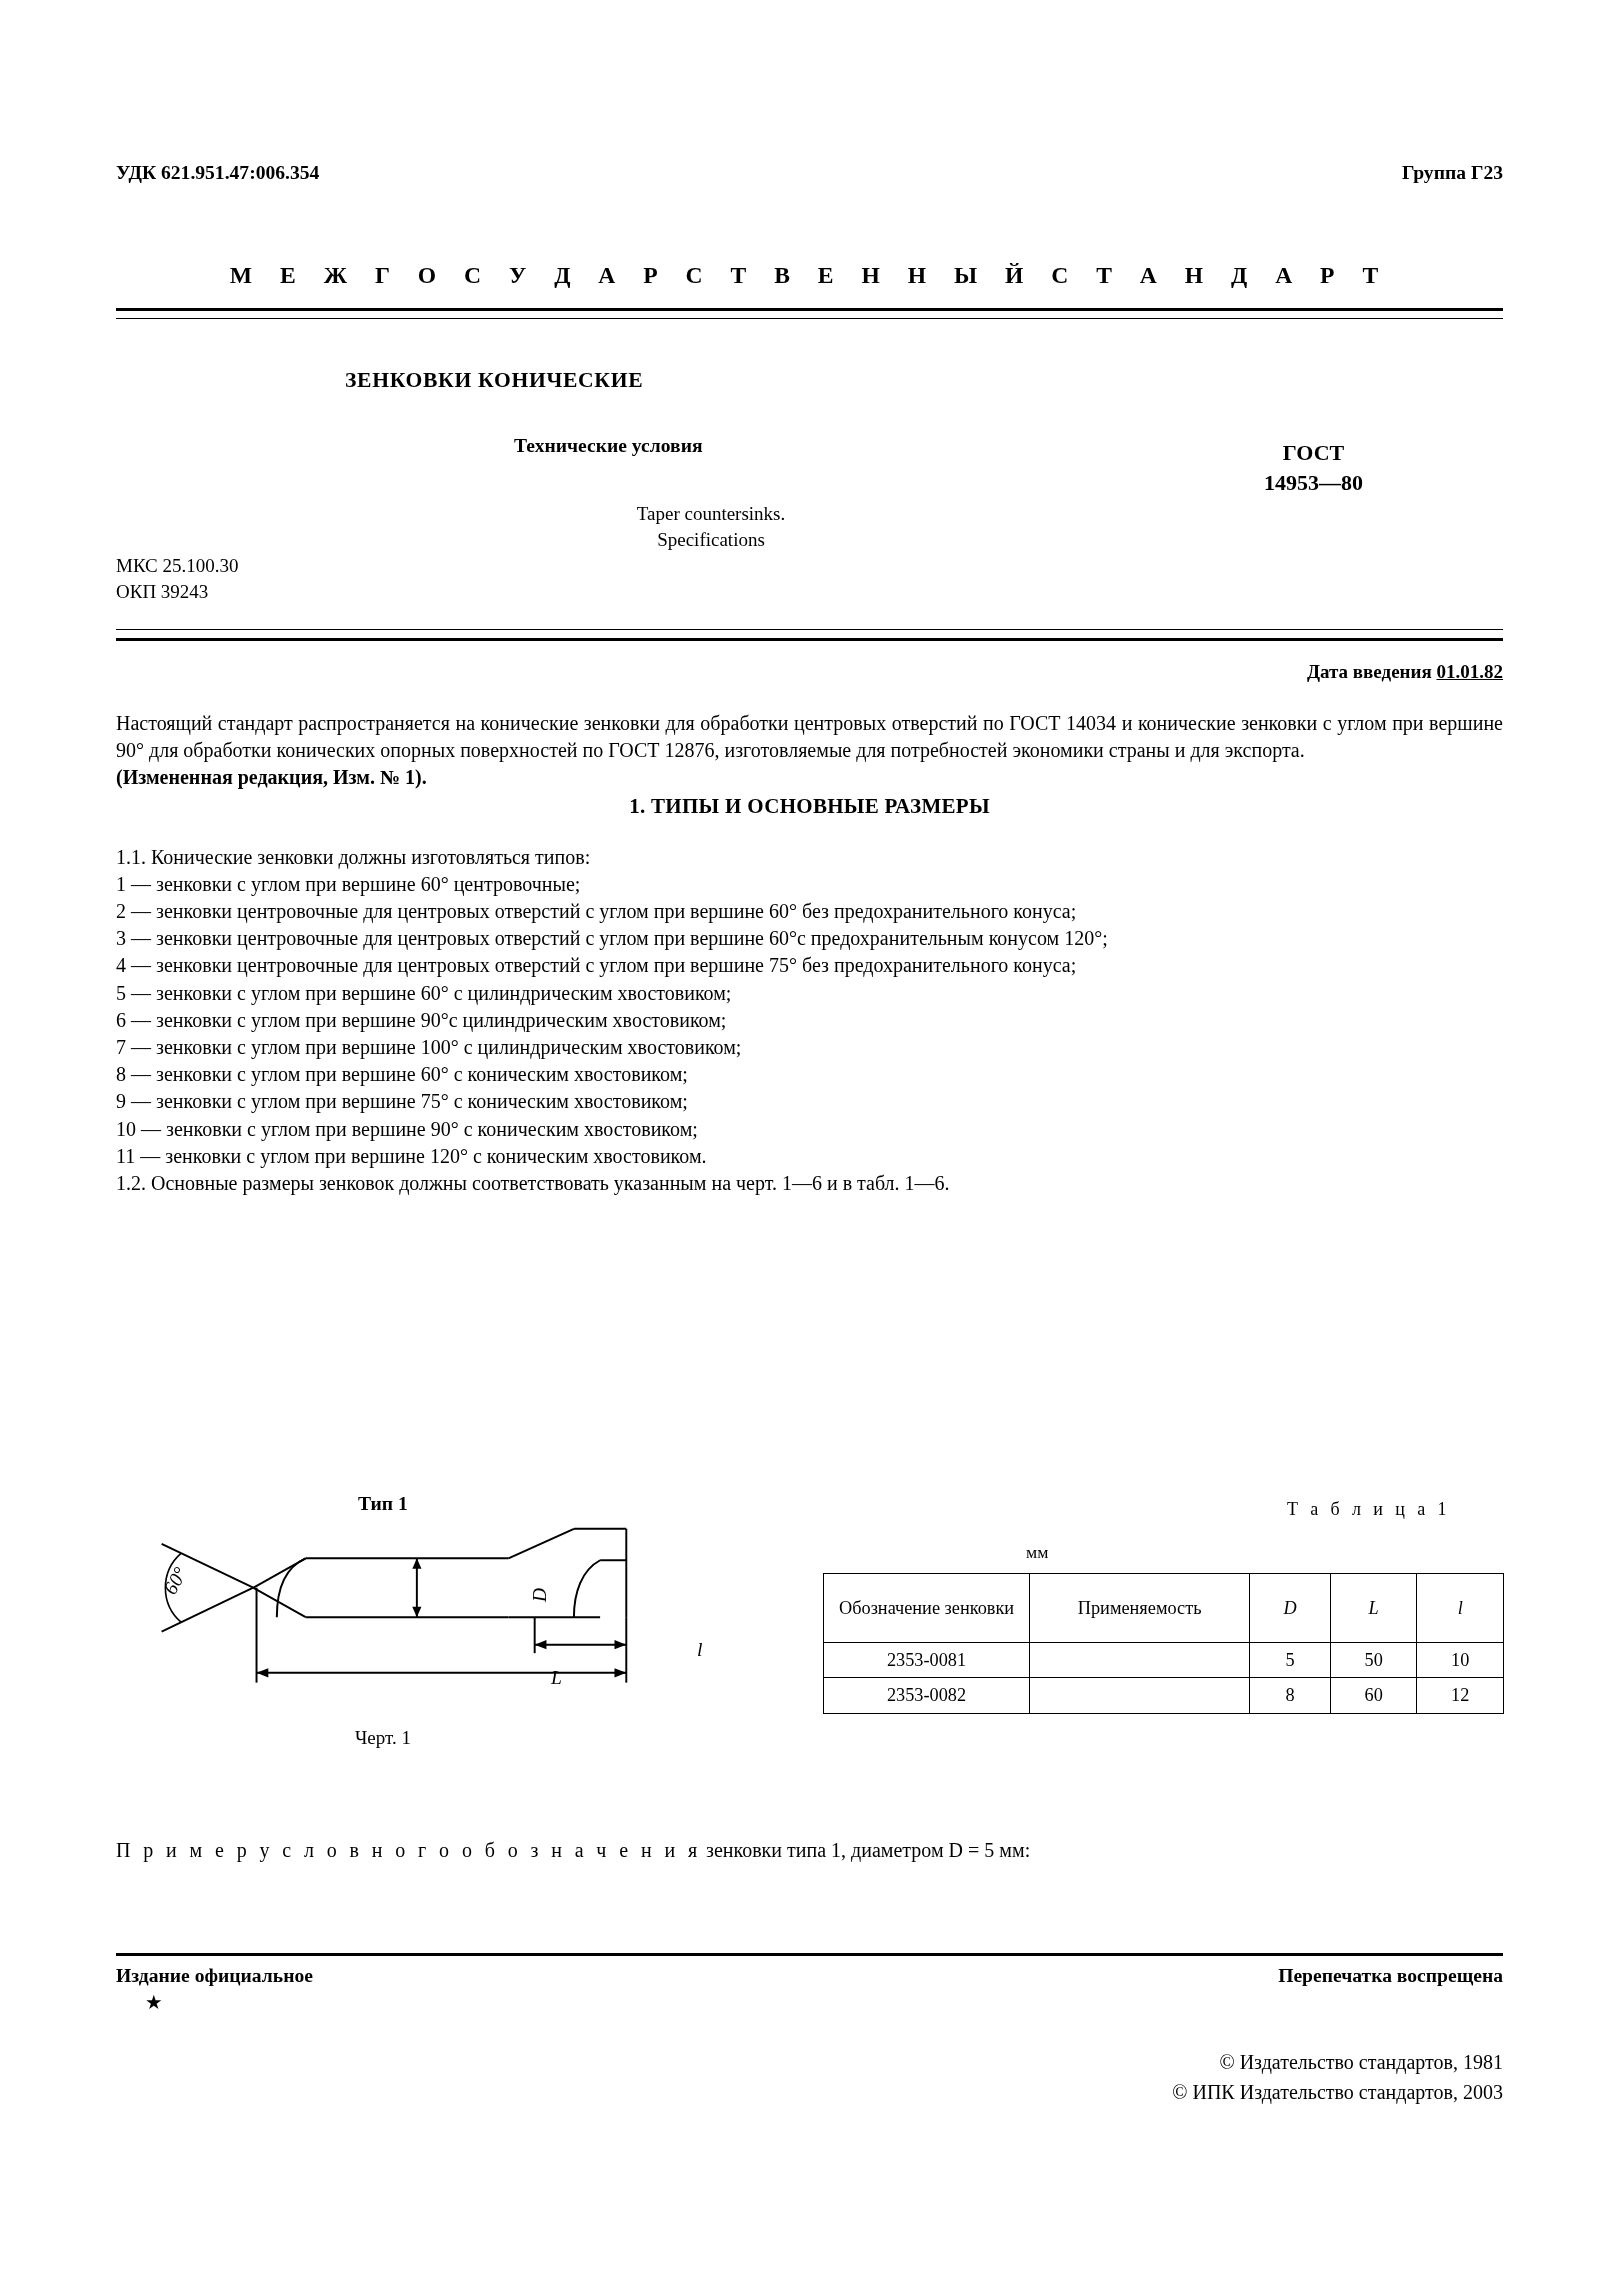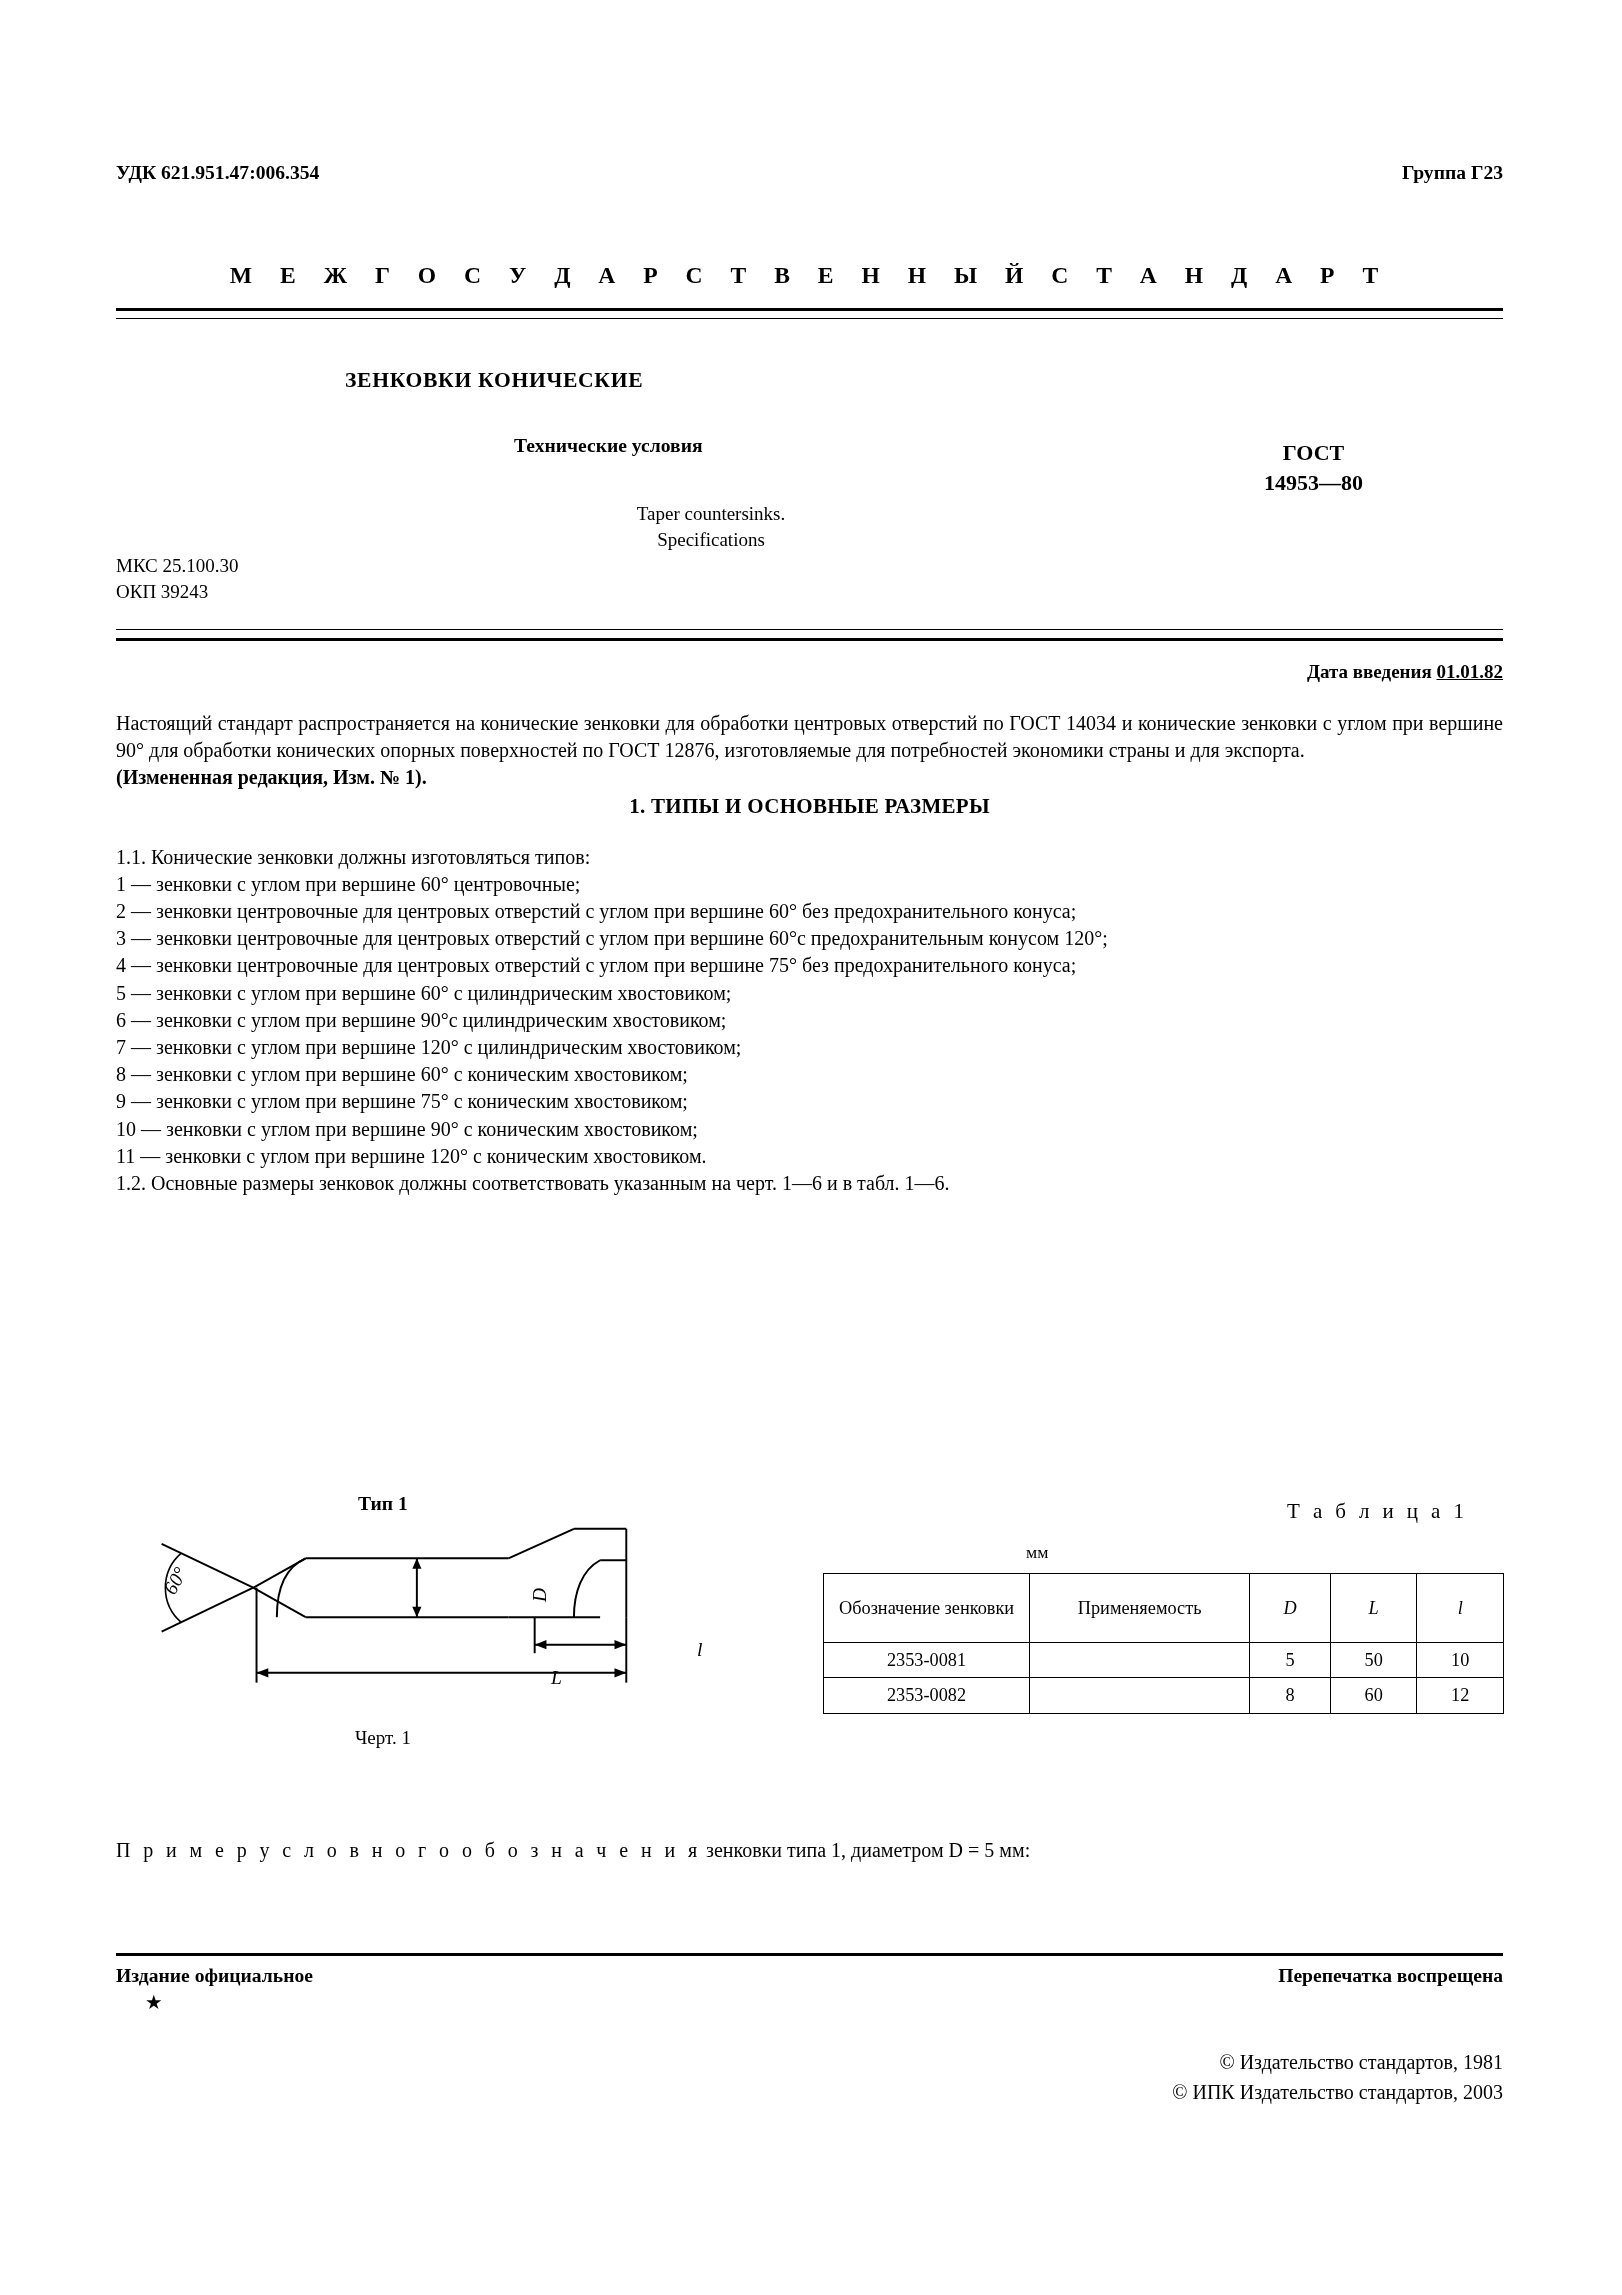--- a/index.html
+++ b/index.html
@@ -168,21 +168,21 @@
     position: absolute;
     font-size: 19.6px;
     font-weight: bold;
   }
   .fig-caption {
     position: absolute;
     font-size: 19px;
   }
   .table-caption {
     position: absolute;
-    font-size: 21px;
+    font-size: 18px;
     letter-spacing: 3.9px;
   }
   .mm-label {
     position: absolute;
     font-size: 17.7px;
   }
 
   table.spec {
     position: absolute;
     border-collapse: collapse;
@@ -290,21 +290,21 @@
       <p class="sect-title">1. ТИПЫ И ОСНОВНЫЕ РАЗМЕРЫ</p>
 
       <div class="list">
         <p class="ind">1.1.  Конические зенковки должны изготовляться типов:</p>
         <p class="ind">1 — зенковки с углом при вершине 60° центровочные;</p>
         <p class="ind">2 — зенковки центровочные для центровых отверстий с углом при вершине 60° без предохранительного конуса;</p>
         <p class="ind">3 — зенковки центровочные для центровых отверстий с углом при вершине 60°с предохранительным конусом 120°;</p>
         <p class="ind">4 — зенковки центровочные для центровых отверстий с углом при вершине 75° без предохранительного конуса;</p>
         <p class="ind">5 — зенковки с углом при вершине 60° с цилиндрическим хвостовиком;</p>
         <p class="ind">6 — зенковки с углом при вершине 90°с цилиндрическим хвостовиком;</p>
-        <p class="ind">7 — зенковки с углом при вершине 120° с цилиндрическим хвостовиком;</p>
+        <p class="ind">7 — зенковки с углом при вершине 100° с цилиндрическим хвостовиком;</p>
         <p class="ind">8 — зенковки с углом при вершине 60° с коническим хвостовиком;</p>
         <p class="ind">9 — зенковки с углом при вершине 75° с коническим хвостовиком;</p>
         <p class="ind">10 — зенковки с углом при вершине 90° с коническим хвостовиком;</p>
         <p class="ind">11 — зенковки с углом при вершине 120° с коническим хвостовиком.</p>
         <p class="ind">1.2.  Основные размеры зенковок должны соответствовать указанным на черт. 1—6 и в табл. 1—6.</p>
       </div>
     </div>
 
     <div class="figure-area">
 

